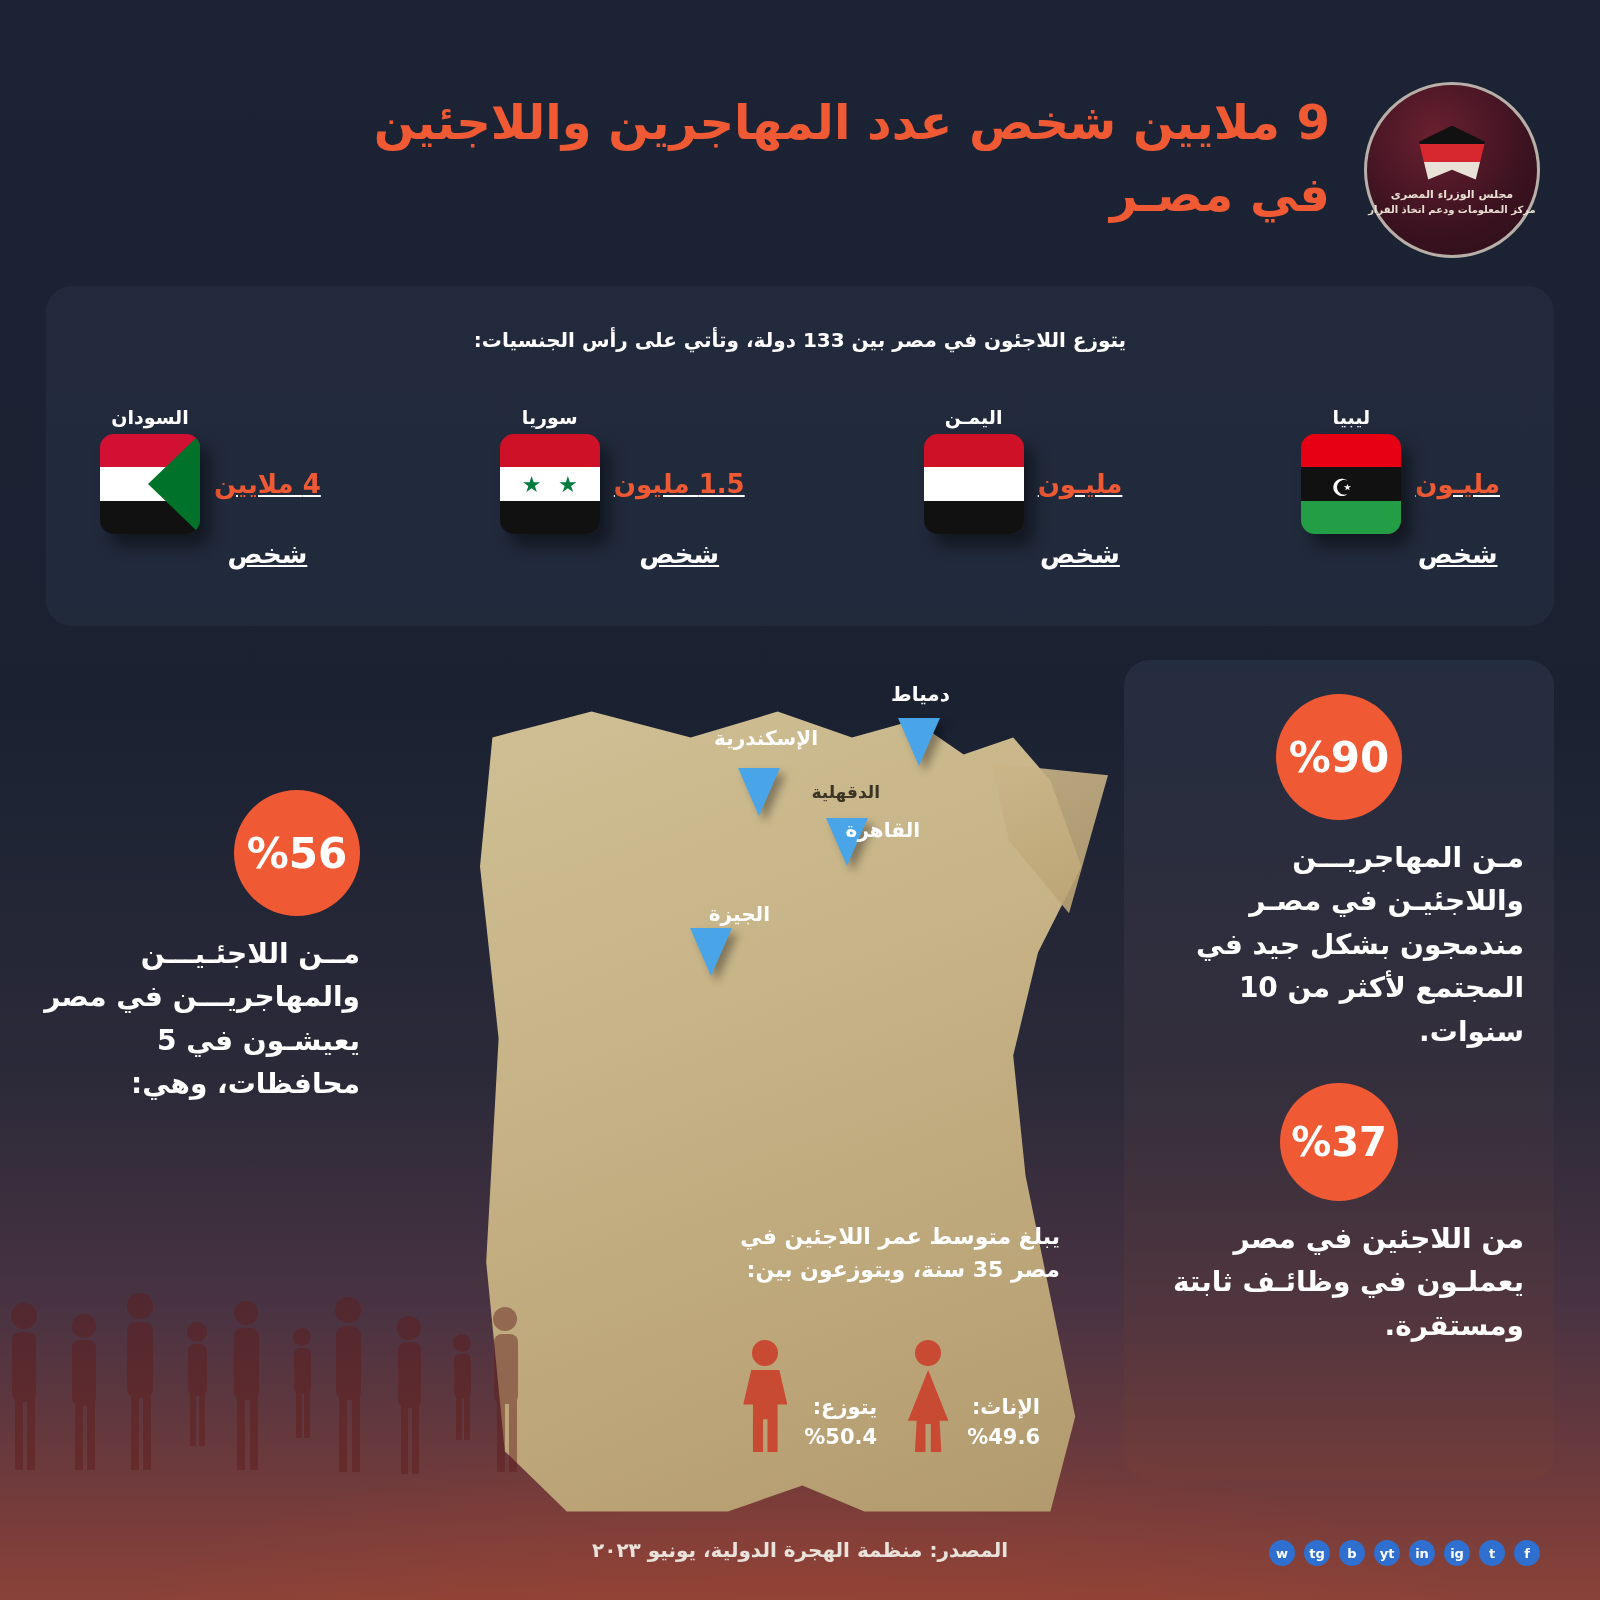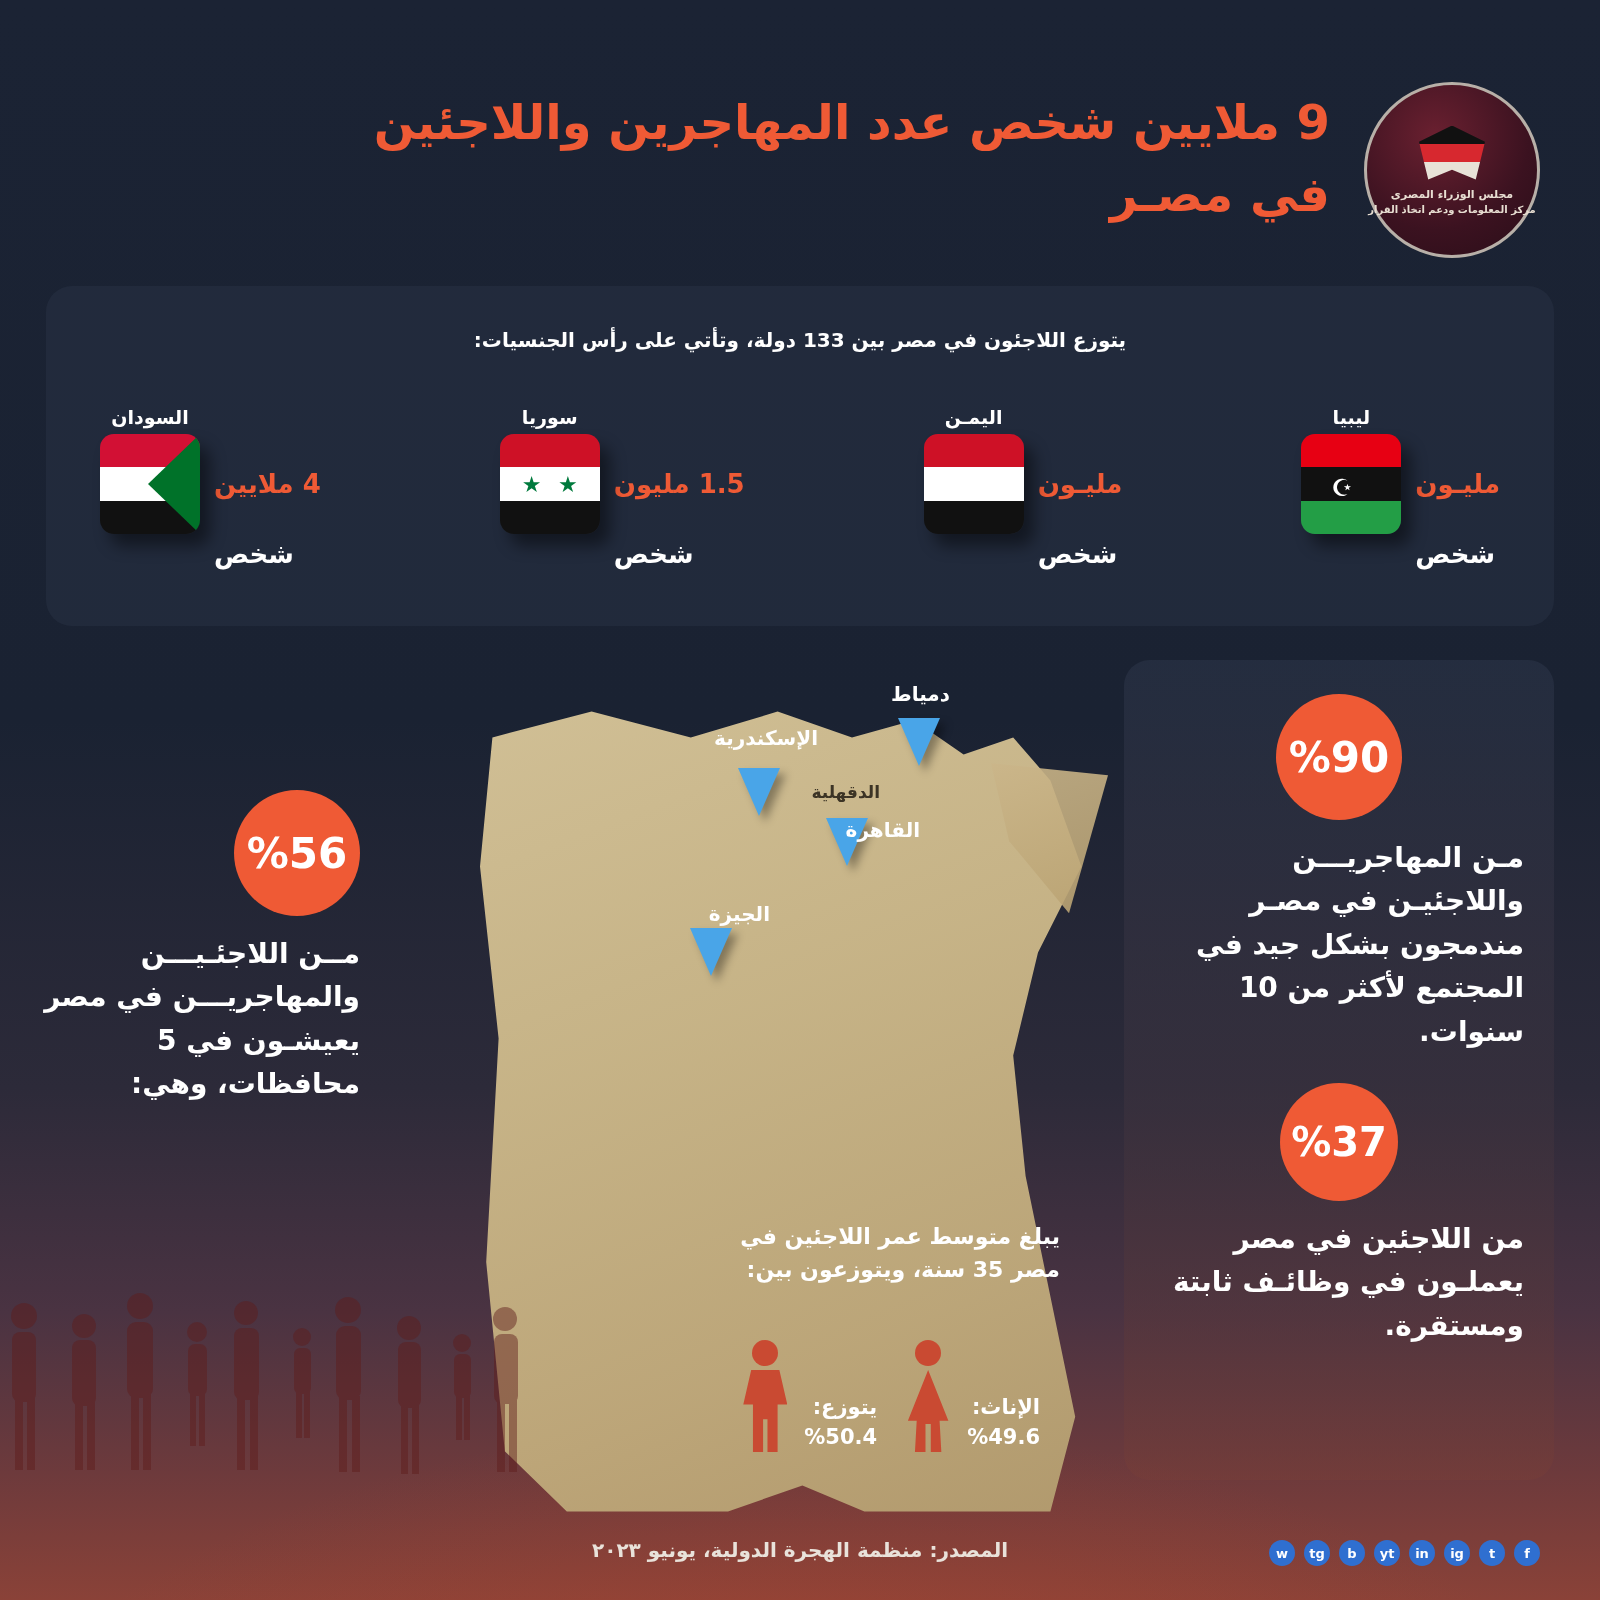--- a/index.html
+++ b/index.html
@@ -67,21 +67,21 @@
   }
   .flag-wrap { display: flex; flex-direction: column; align-items: center; }
   .flag-name { color: #fff; font-size: 19px; font-weight: bold; margin-bottom: 6px; }
   .flag {
     width: 100px; height: 100px; border-radius: 14px;
     box-shadow: 10px 12px 16px rgba(0,0,0,0.45);
     overflow: hidden; position: relative;
   }
   .nat-count {
     color: #fff; font-size: 26px; font-weight: bold; line-height: 1.35;
-    text-align: left; padding-top: 26px; white-space: pre-line;
+    text-align: center; padding-top: 26px; white-space: pre-line; text-decoration: underline;
   }
   .nat-count .num { color: #ef5a35; }
 
   
   .f-sd { background: linear-gradient(180deg, #d21034 0 33.3%, #fff 33.3% 66.6%, #111 66.6% 100%); }
   .f-sd::after { content:""; position:absolute; top:0; right:0; width:0; height:0;
     border-top: 50px solid transparent; border-bottom: 50px solid transparent; border-right: 52px solid #007229; }
   .f-sy { background: linear-gradient(180deg, #ce1126 0 33.3%, #fff 33.3% 66.6%, #111 66.6% 100%); }
   .star { position: absolute; color: #007a3d; font-size: 22px; top: 38px; }
   .f-ye { background: linear-gradient(180deg, #ce1126 0 33.3%, #fff 33.3% 66.6%, #111 66.6% 100%); }

